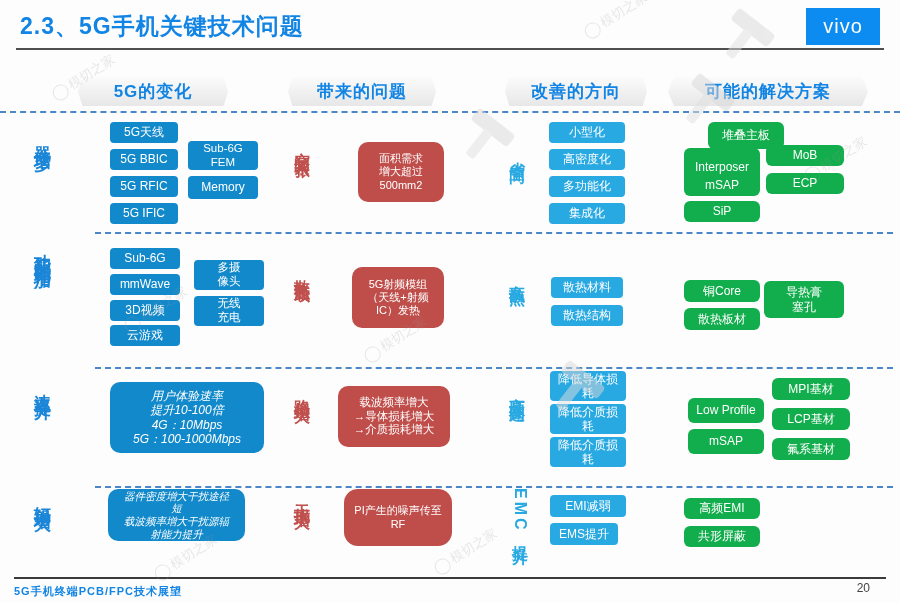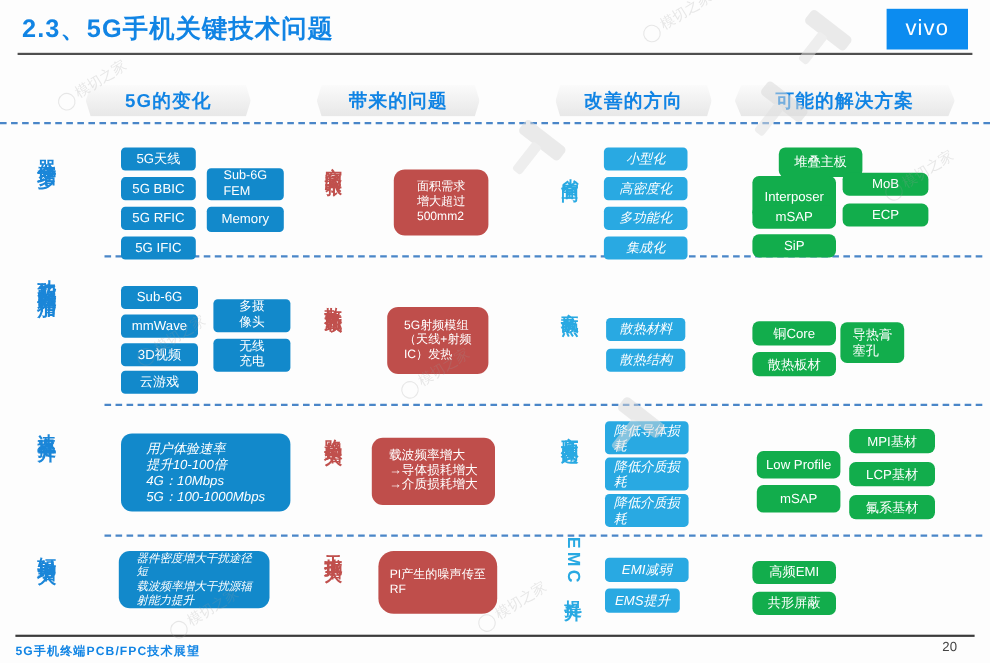--- a/index.html
+++ b/index.html
@@ -15,24 +15,24 @@
         clip-path:polygon(0 50%,3% 0,97% 0,100% 50%,97% 100%,3% 100%);
         display:flex;align-items:center;justify-content:center;
         color:#1184e4;font-weight:bold;font-size:17px;letter-spacing:1px;}
   .dash{position:absolute;border-top:2px dashed #4a86c8;height:0;}
   .vlabel{position:absolute;writing-mode:vertical-rl;text-orientation:upright;font-weight:bold;
         font-size:17px;letter-spacing:3px;line-height:1;}
   .vlabel.blue{color:#1b86d8;}
   .vlabel.red{color:#c0504d;font-size:16px;}
   .vlabel.cyan{color:#29a9e2;font-size:16px;}
   .vlabel.mixed{text-orientation:mixed;}
-  .box{position:absolute;display:flex;align-items:center;justify-content:center;
-        color:#fff;font-size:12px;line-height:1.2;white-space:pre-line;border-radius:4px;margin-top:12px;}
+  .box{position:absolute;display:flex;align-items:center;justify-content:center;text-align:center;
+        color:#fff;font-size:12px;line-height:1.2;white-space:pre-line;border-radius:4px;}
   .b-dark{background:#1289cb;}
-  .b-light{background:#29a9e2;font-style:italic;}
+  .b-light{background:#29a9e2;}
   .b-green{background:#12ad4c;border-radius:6px;}
   .b-red{background:#bf4e4b;border-radius:10px;font-size:11px;}
   .bigbox{border-radius:10px;font-style:italic;}
   .footer-line{position:absolute;left:14px;top:577px;width:872px;height:2px;background:#3b3b3b;}
   .footer-text{position:absolute;left:14px;top:584px;font-size:11px;font-weight:bold;color:#1184e4;letter-spacing:1px;}
   .page-num{position:absolute;right:30px;top:581px;font-size:12px;color:#444;}
   .wm{position:absolute;color:#9a9a9a;opacity:.22;font-size:13px;transform:rotate(-32deg);white-space:nowrap;}
   .wm .ring{display:inline-block;width:14px;height:14px;border:1.5px solid #9a9a9a;border-radius:50%;
         vertical-align:middle;margin-right:3px;}
   .hammer{position:absolute;width:46px;height:15px;background:#d9d9d9;border-radius:4px;
@@ -101,21 +101,21 @@
   <div class="box b-red" style="left:352px;top:267px;width:92px;height:61px">5G射频模组
 （天线+射频
 IC）发热</div>
 
   <div class="vlabel cyan" style="left:509px;top:271px">高散热</div>
   <div class="box b-light" style="left:551px;top:277px;width:72px;height:21px">散热材料</div>
   <div class="box b-light" style="left:551px;top:305px;width:72px;height:21px">散热结构</div>
 
   <div class="box b-green" style="left:684px;top:280px;width:76px;height:22px">铜Core</div>
   <div class="box b-green" style="left:684px;top:308px;width:76px;height:22px">散热板材</div>
-  <div class="box b-green" style="left:764px;top:281px;width:58px;height:37px">导热膏
+  <div class="box b-green" style="left:764px;top:281px;width:80px;height:37px">导热膏
 塞孔</div>
 
   <div class="vlabel blue" style="left:34px;top:380px">速率提升</div>
 
   <div class="box b-dark bigbox" style="left:110px;top:382px;width:154px;height:71px">用户体验速率
 提升10-100倍
 4G：10Mbps
 5G：100-1000Mbps</div>
 
   <div class="vlabel red" style="left:294px;top:386px">路损增大</div>

